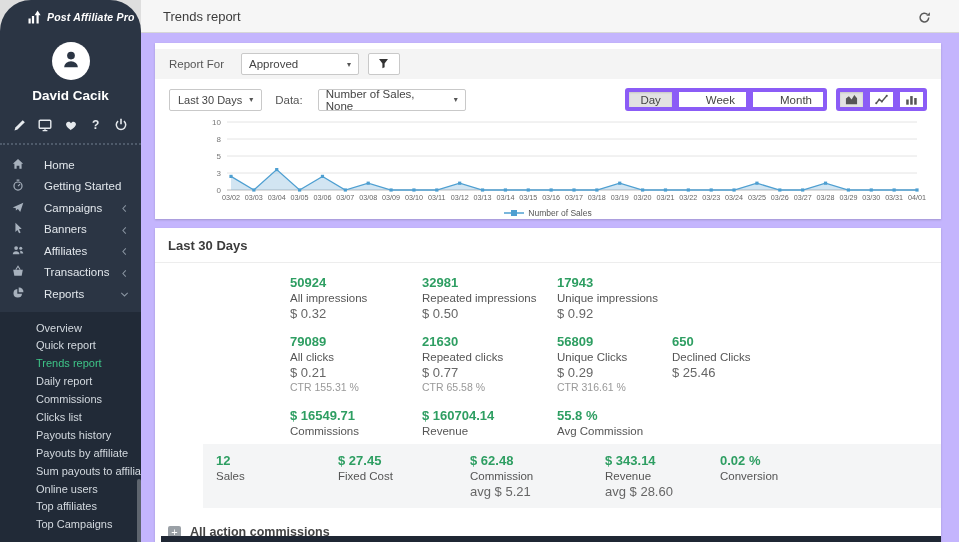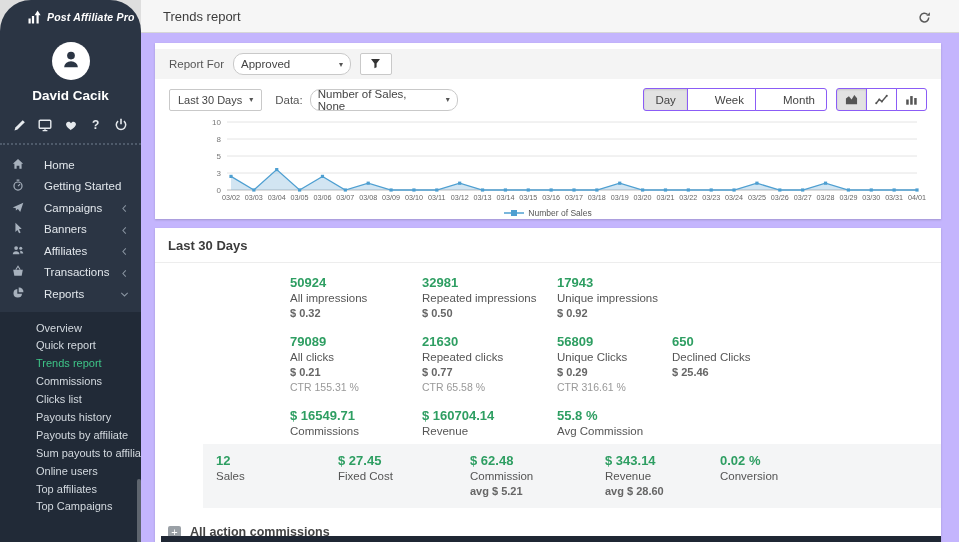--- a/index.html
+++ b/index.html
@@ -46,39 +46,39 @@
   
   .content { position:absolute; left:141px; top:33px; width:940px; height:509px; background:#c4b5fd; }
   .card { position:absolute; left:14px; width:786px; background:#fff;
           box-shadow:0 1px 2px rgba(0,0,0,.18); overflow:hidden; }
   .card-chart { top:10px; height:176px; }
   .card-stats { top:195px; height:314px; }
 
   .filter-row { margin-top:6px; height:30px; background:#f4f4f4; display:flex; align-items:center;
                 padding:0 14px; gap:9px; }
   .lbl { font-size:11.5px; color:#555; }
-  .select { height:22px; border:1px solid #c9c9c9; border-radius:10px; background:#fff;
+  .select { height:22px; border:1px solid #c9c9c9; border-radius:2px; background:#fff;
             display:flex; align-items:center; font-size:11.5px; color:#444; padding:0 7px;
-            cursor:pointer; gap:18px; }
+            cursor:pointer; gap:18px;margin-left:8px; }
   .select .caret { margin-left:auto; font-size:8px; color:#555; }
   .sel-report { width:118px; }
   .sel-data { width:148px; }
   .btn-sq { height:22px; width:32px; border:1px solid #c9c9c9; border-radius:2px; background:#fff;
             display:flex; align-items:center; justify-content:center; color:#333; cursor:pointer; }
   .btn-sq svg { width:11px; height:11px; }
 
   .controls-row { display:flex; align-items:center; padding:9px 14px 0 14px; }
   .range-btn { height:22px; border:1px solid #c9c9c9; border-radius:2px; background:#fff;
                display:flex; align-items:center; font-size:11px; color:#444; padding:0 8px; gap:7px; cursor:pointer; }
   .range-btn .caret { font-size:8px; color:#555; }
   .data-label { margin:0 7px 0 13px; }
   .right-controls { margin-left:auto; display:flex; align-items:center; gap:9px; }
   .seg-group, .icon-group { display:flex; }
   .seg { height:23px; padding:0 11px; font-size:11.5px; color:#444; background:#fff;
-         border:1px solid #8b5cf6; display:flex; align-items:center; cursor:pointer; }
+         border:4px solid #8b5cf6; display:flex; align-items:center; cursor:pointer; }
   .seg + .seg { margin-left:-1px;padding-left:27px; }
   .seg:first-child { border-radius:3px 0 0 3px; }
   .seg:last-child { border-radius:0 3px 3px 0; }
   .seg.active { background:#e2e2e2; box-shadow:inset 0 1px 2px rgba(0,0,0,.12); }
   .icon-group .seg { width:31px; padding:0; justify-content:center; color:#555; }
   .icon-group .seg svg { width:13px; height:13px; }
 
   .chart-area { padding:5px 14px 0 14px; }
   .chart-area svg { display:block; }
   .legend { display:flex; align-items:center; justify-content:center; gap:4px; margin-top:0; }
@@ -86,21 +86,21 @@
 
   
   .stats-heading { padding:10px 13px 9px 13px; font-size:13px; font-weight:bold; color:#3c3c3c;
                    border-bottom:1px solid #ededed; }
   .stats-row { display:grid; grid-template-columns:122px 132px 135px 115px 1fr;
                padding:8px 0 6px 13px; }
   .stats-row.first { padding-top:12px; }
   .stats-row.highlight { background:#f4f5f6; padding-top:9px; padding-bottom:10px;margin-left:48px; }
   .stat-value { font-size:13px; font-weight:bold; color:#2e9e62; line-height:15px; }
   .stat-label { font-size:11.5px; color:#555; line-height:14px; margin-top:1px; }
-  .stat-sub   { font-size:11px; color:#666; line-height:13px; margin-top:2px;font-weight:bold; }
+  .stat-sub   { font-size:13px; color:#666; line-height:13px; margin-top:2px; }
   .stat-sub2  { font-size:10.5px; color:#999; line-height:13px; margin-top:2px; }
 
   .commissions-row { display:flex; align-items:center; gap:9px; padding:17px 13px 0 13px; }
   .plus-btn { width:13px; height:13px; background:#9aa0a6; border-radius:2px; color:#fff;
               font-size:11px; line-height:12px; text-align:center; cursor:pointer; flex:0 0 13px; }
   .commissions-label { font-size:12.5px; font-weight:600; color:#444; }
   .campaign-title { padding:15px 13px 0 13px; font-size:12px; font-weight:bold; color:#2b3544; }
   .dark-bar { position:absolute; left:6px; right:0; bottom:0; height:6px; background:#1f2734; }
 
   
@@ -218,20 +218,21 @@
           <span class="chev"><svg viewBox="0 0 14 14" width="9" height="9">
               <path d="M2 4.5 7 9.3 12 4.5" fill="none" stroke="currentColor" stroke-width="1.6"></path>
             </svg></span>
         </div>
       </nav>
     <div class="submenu" id="submenu">
       <div class="sidebar-scroll-thumb"></div>
     <div class="submenu-item">Overview</div>
         <div class="submenu-item">Quick report</div>
         <div class="submenu-item active">Trends report</div>
+        <div class="submenu-item">Daily report</div>
         <div class="submenu-item">Commissions</div>
         <div class="submenu-item">Clicks list</div>
         <div class="submenu-item">Payouts history</div>
         <div class="submenu-item">Payouts by affiliate</div>
         <div class="submenu-item">Sum payouts to affiliates</div>
         <div class="submenu-item">Online users</div>
         <div class="submenu-item">Top affiliates</div>
         <div class="submenu-item">Top Campaigns</div>
       </div>
   </aside>

